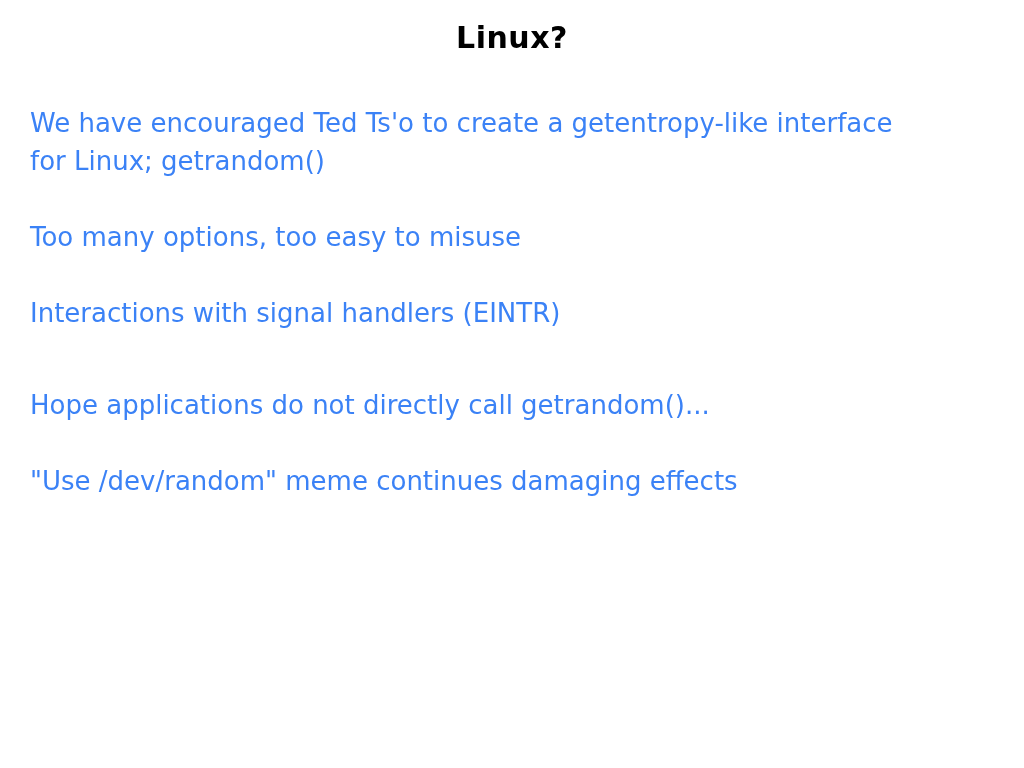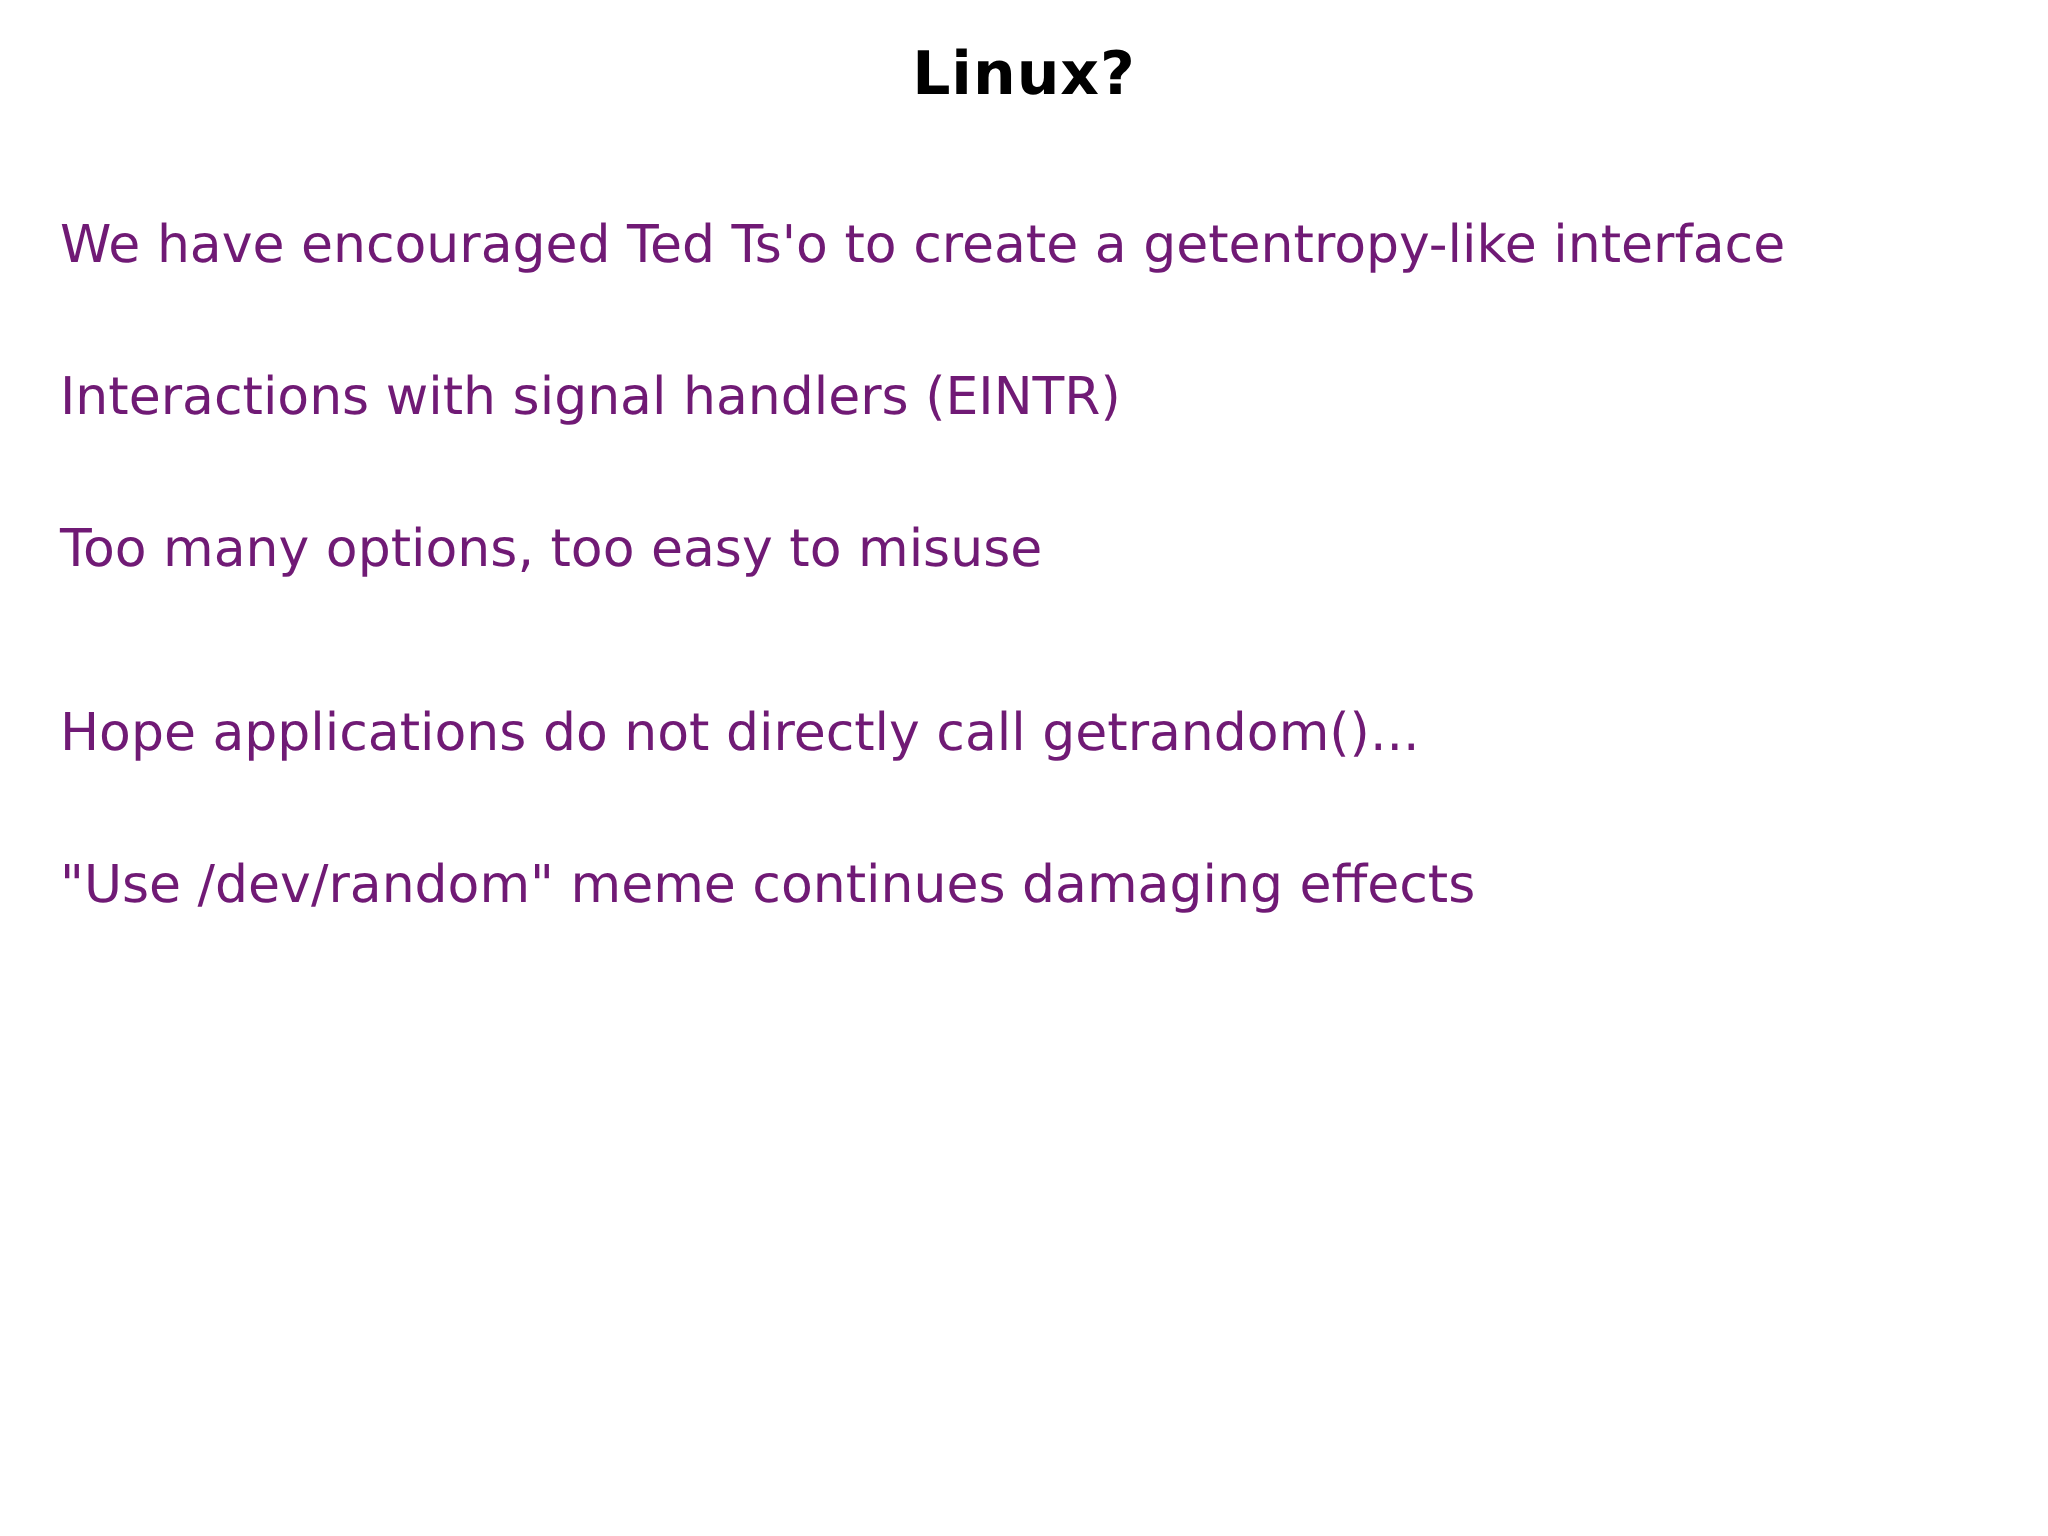--- a/index.html
+++ b/index.html
@@ -40,29 +40,30 @@
   .slide-line {
     display: block;
     white-space: nowrap;
   }
 </style>
 </head>
 <body>
 
 <div class="slide" style="background: rgb(255, 255, 255);">
   <h1 class="slide-title" style="color: rgb(0, 0, 0);">Linux?</h1>
-  <div class="slide-body" style="color: #701a75;">
+  <div class="slide-body" style="color: #3b82f6;">
       <p class="slide-paragraph" style="margin-top: 0px;">
         <span class="slide-line">We have encouraged Ted Ts'o to create a getentropy-like interface</span>
+        <span class="slide-line">for Linux; getrandom()</span>
+      </p>
+      <p class="slide-paragraph" style="margin-top: 38px;">
+        <span class="slide-line">Too many options, too easy to misuse</span>
       </p>
       <p class="slide-paragraph" style="margin-top: 38px;">
         <span class="slide-line">Interactions with signal handlers (EINTR)</span>
-      </p>
-      <p class="slide-paragraph" style="margin-top: 38px;">
-        <span class="slide-line">Too many options, too easy to misuse</span>
       </p>
       <p class="slide-paragraph" style="margin-top: 54px;">
         <span class="slide-line">Hope applications do not directly call getrandom()...</span>
       </p>
       <p class="slide-paragraph" style="margin-top: 38px;">
         <span class="slide-line">"Use /dev/random" meme continues damaging effects</span>
       </p>
     </div>
 </div>
 

